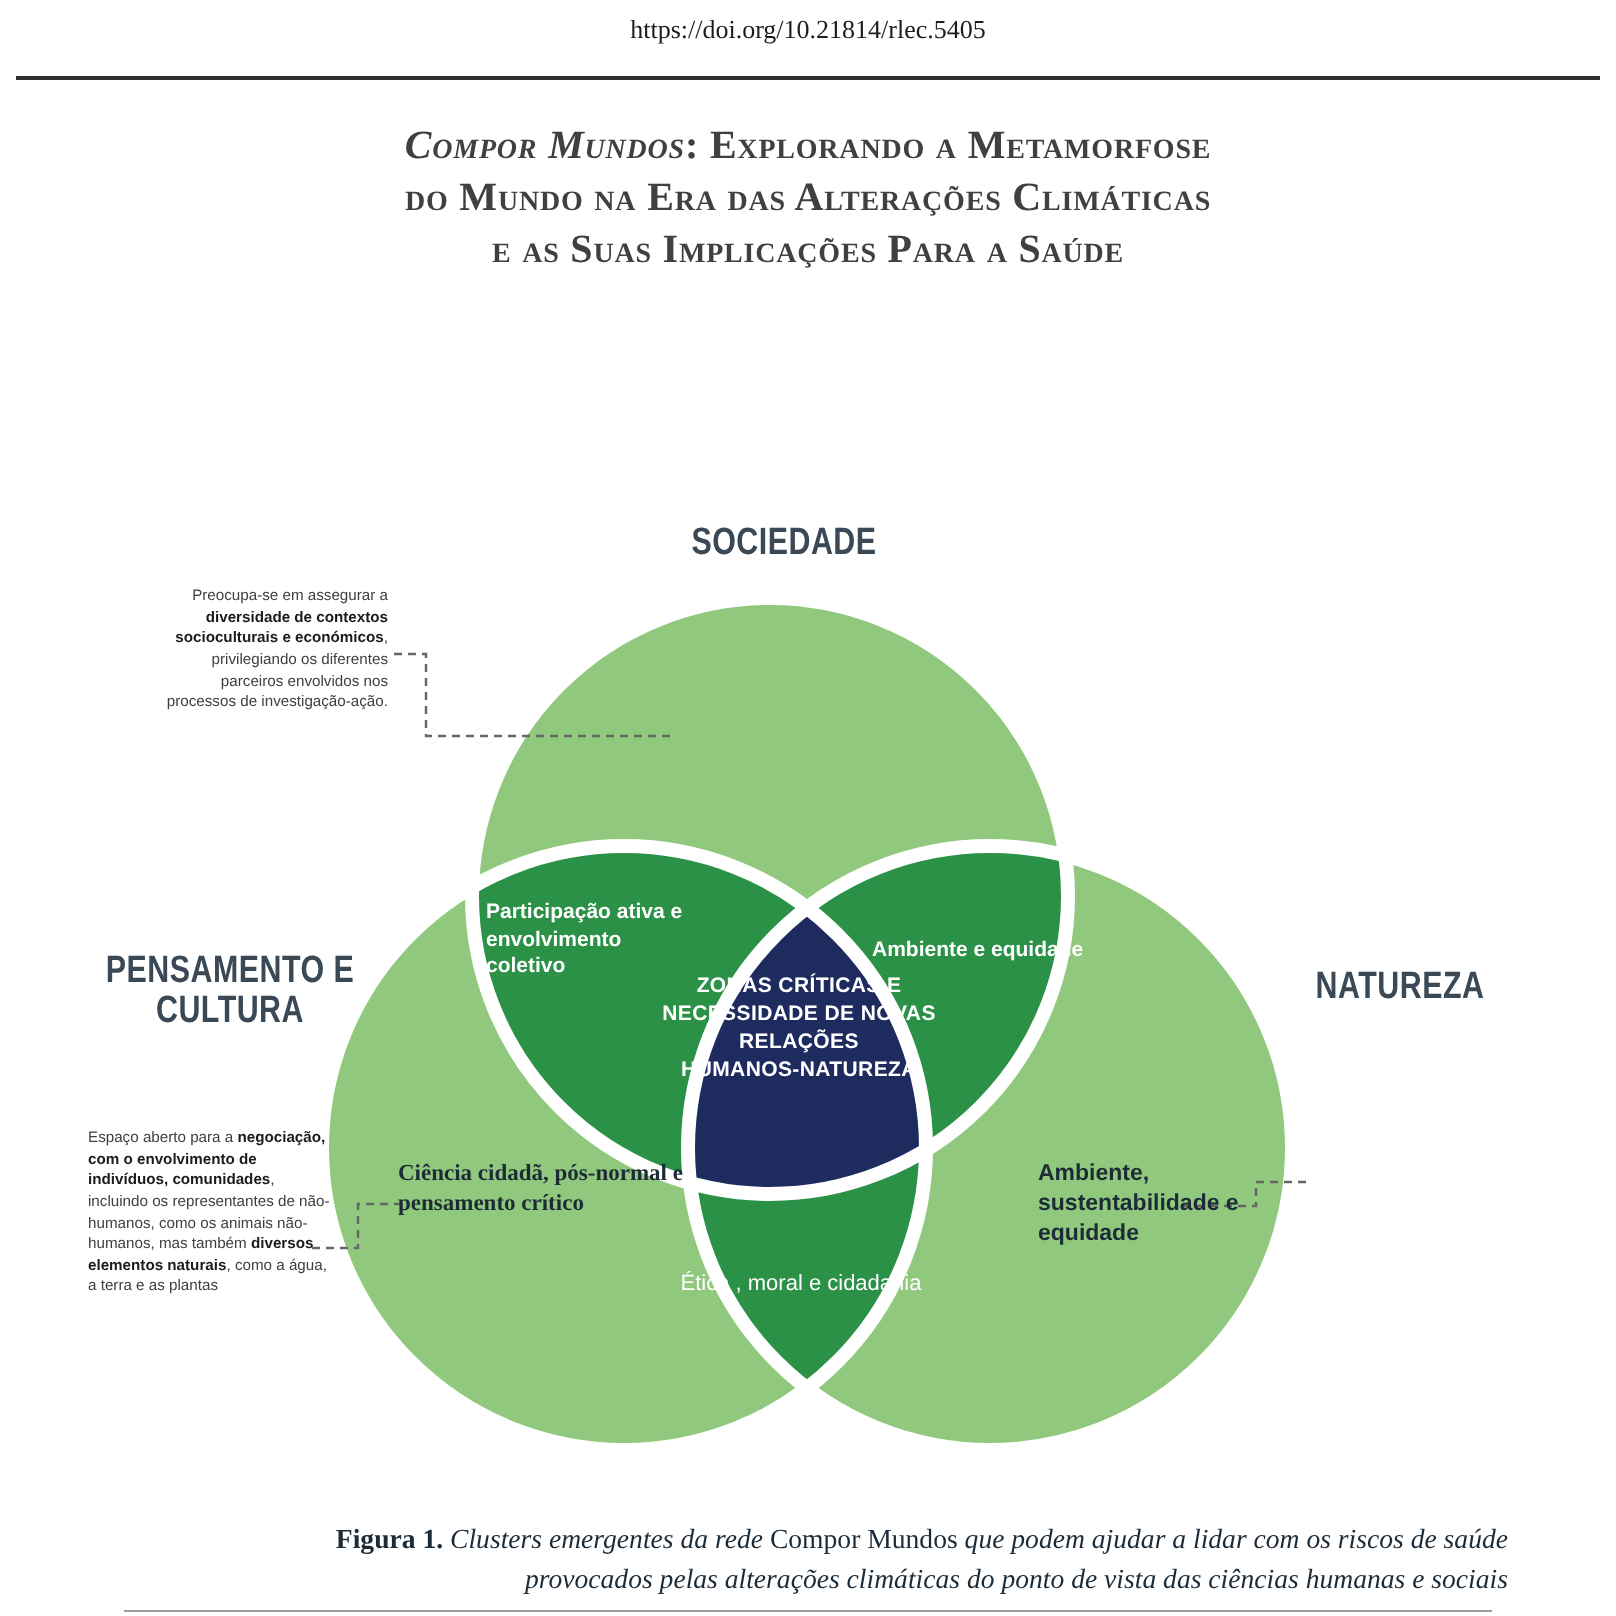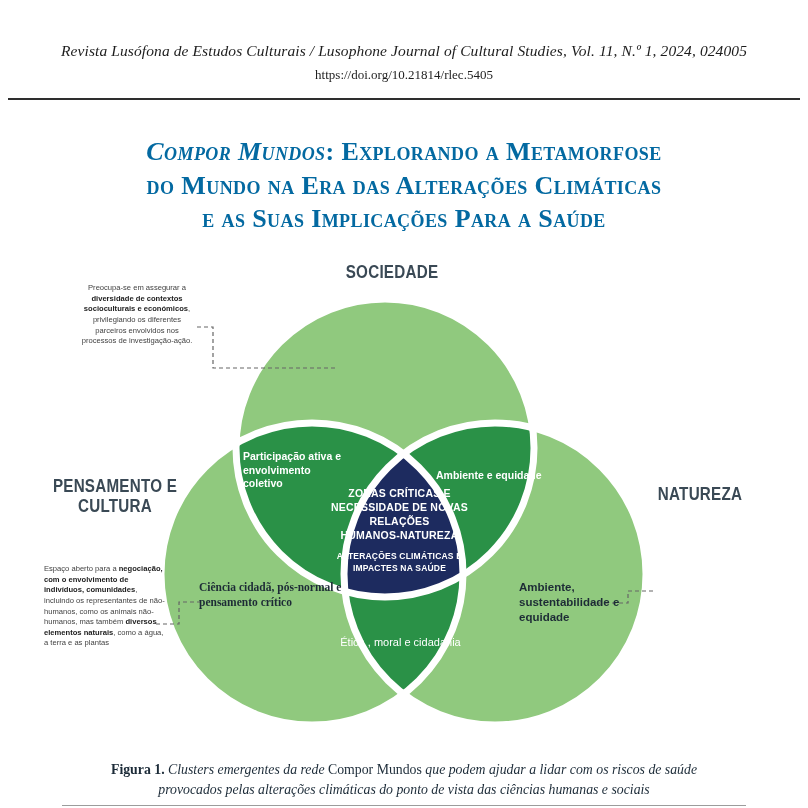--- a/index.html
+++ b/index.html
@@ -17,24 +17,24 @@
     font-size:15.5px;color:#1d1d1d;letter-spacing:.1px;
   }
   .doi{
     margin-top:7px;text-align:center;
     font-family:"Liberation Serif", serif;font-size:13px;color:#1d1d1d;
   }
   .header-rule{margin:15px 8px 0;border-top:2px solid #2e2e2e;height:0;}
 
   
   .title{
-    margin:35px auto 0;text-align:center;
+    margin:21px auto 0;text-align:center;
     font-family:"Liberation Serif", serif;font-weight:bold;
-    font-variant:small-caps;font-size:26px;line-height:1.29;
-    color:#0369a1;letter-spacing:.4px;
+    font-variant:small-caps;font-size:20px;line-height:1.29;
+    color:#404040;letter-spacing:.4px;
   }
   .title .t-line{display:block;}
   .title em{font-style:italic;}
 
   
   .diagram{position:absolute;left:0;top:250px;width:808px;height:505px;}
   .diagram svg{position:absolute;left:0;top:0;}
   .ov{position:absolute;}
 
   .venn-label{
@@ -50,33 +50,32 @@
   .txt-top{font-size:11px;line-height:1.22;}
   .txt-lens{font-weight:bold;color:#ffffff;font-size:10.5px;line-height:1.3;}
   .txt-side{font-weight:bold;color:#1d2b36;font-size:11.5px;line-height:1.3;text-align:left;}
   .txt-center{color:#ffffff;text-align:center;}
   .txt-center .main{font-weight:bold;font-size:10.5px;line-height:1.34;letter-spacing:.2px;}
   .txt-center .sub{font-weight:bold;font-size:8.5px;line-height:1.35;margin-top:9px;letter-spacing:.2px;}
   .txt-bottom-lens{font-weight:normal;color:#ffffff;text-align:center;font-size:11px;}
 
   
   .caption{
-    position:absolute;top:760px;left:54px;width:700px;text-align:center;
+    position:absolute;top:760px;left:54px;width:700px;text-align:right;
     font-family:"Liberation Serif", serif;font-size:13.8px;color:#1c2b38;line-height:1.42;
   }
   .caption b{font-style:normal;font-weight:bold;}
   .caption i{font-style:italic;}
   .bottom-rule{position:absolute;top:805px;left:62px;width:684px;border-top:1.5px solid #9c9c9c;height:0;}
 </style>
 </head>
 <body>
 
 <div class="page">
 
-  <div class="journal-line">Revista Lusófona de Estudos Culturais / Lusophone Journal of Cultural Studies, Vol. 11, N.º 1, 2024, 024005</div>
   <div class="doi">https://doi.org/10.21814/rlec.5405</div>
   <div class="header-rule"></div>
 
   <h1 class="title">
     <span class="t-line"><em>Compor Mundos</em><span>: Explorando a Metamorfose</span></span>
     <span class="t-line">do Mundo na Era das Alterações Climáticas</span>
     <span class="t-line">e as Suas Implicações Para a Saúde</span>
   </h1>
 
   <div class="diagram">
@@ -114,38 +113,34 @@
 
       <path d="M197,77 H213 V118 H336" fill="none" stroke="#666666" stroke-width="1.2" stroke-dasharray="4 3"></path>
       <path d="M156,374 H179 V352 H204" fill="none" stroke="#666666" stroke-width="1.2" stroke-dasharray="4 3"></path>
       <path d="M591,353 H628 V341 H656" fill="none" stroke="#666666" stroke-width="1.2" stroke-dasharray="4 3"></path>
     </svg>
 
     <div class="ov venn-label" style="left:307px;top:12px;width:170px;">SOCIEDADE</div>
     <div class="ov venn-label" style="left:30px;top:226px;width:170px;">PENSAMENTO E CULTURA</div>
     <div class="ov venn-label" style="left:630px;top:234px;width:140px;">NATUREZA</div>
 
-    <div class="ov ann right-align" style="left:80px;top:33px;width:114px;text-align:center;"><span>Preocupa-se em assegurar a </span><b>diversidade de contextos socioculturais e económicos</b><span>, privilegiando os diferentes parceiros envolvidos nos processos de investigação-ação.</span></div>
+    <div class="ov ann right-align" style="left:80px;top:43px;width:114px;"><span>Preocupa-se em assegurar a </span><b>diversidade de contextos socioculturais e económicos</b><span>, privilegiando os diferentes parceiros envolvidos nos processos de investigação-ação.</span></div>
 
     <div class="ov ann" style="left:44px;top:314px;width:122px;"><span>Espaço aberto para a </span><b>negociação, com o envolvimento de indivíduos, comunidades</b><span>, incluindo os representantes de não-humanos, como os animais não-humanos, mas também </span><b>diversos elementos naturais</b><span>, como a água, a terra e as plantas</span></div>
 
 
     <div class="ov txt-lens" style="left:243px;top:200px;width:108px;">Participação ativa e envolvimento coletivo</div>
     <div class="ov txt-lens" style="left:436px;top:219px;width:106px;">Ambiente e equidade</div>
 
     <div class="ov txt-center" style="left:317px;top:236px;width:165px;">
       <div class="main">
         <div>ZONAS CRÍTICAS E</div>
         <div>NECESSIDADE DE NOVAS</div>
         <div>RELAÇÕES</div>
         <div>HUMANOS-NATUREZA</div>
-      </div>
-      <div class="sub">
-        <div>ALTERAÇÕES CLIMÁTICAS E</div>
-        <div>IMPACTES NA SAÚDE</div>
       </div>
     </div>
 
     <div class="ov txt-side" style="left:199px;top:330px;width:150px;font-family:Liberation Serif, serif;">Ciência cidadã, pós-normal e pensamento crítico</div>
     <div class="ov txt-side" style="left:519px;top:330px;width:140px;">Ambiente, sustentabilidade e equidade</div>
     <div class="ov txt-bottom-lens" style="left:308px;top:386px;width:185px;">Ética , moral e cidadania</div>
   </div>
 
   <div class="caption">
     <div><b>Figura 1.</b><i> Clusters emergentes da rede </i><span>Compor Mundos</span><i> que podem ajudar a lidar com os riscos de saúde</i></div>

